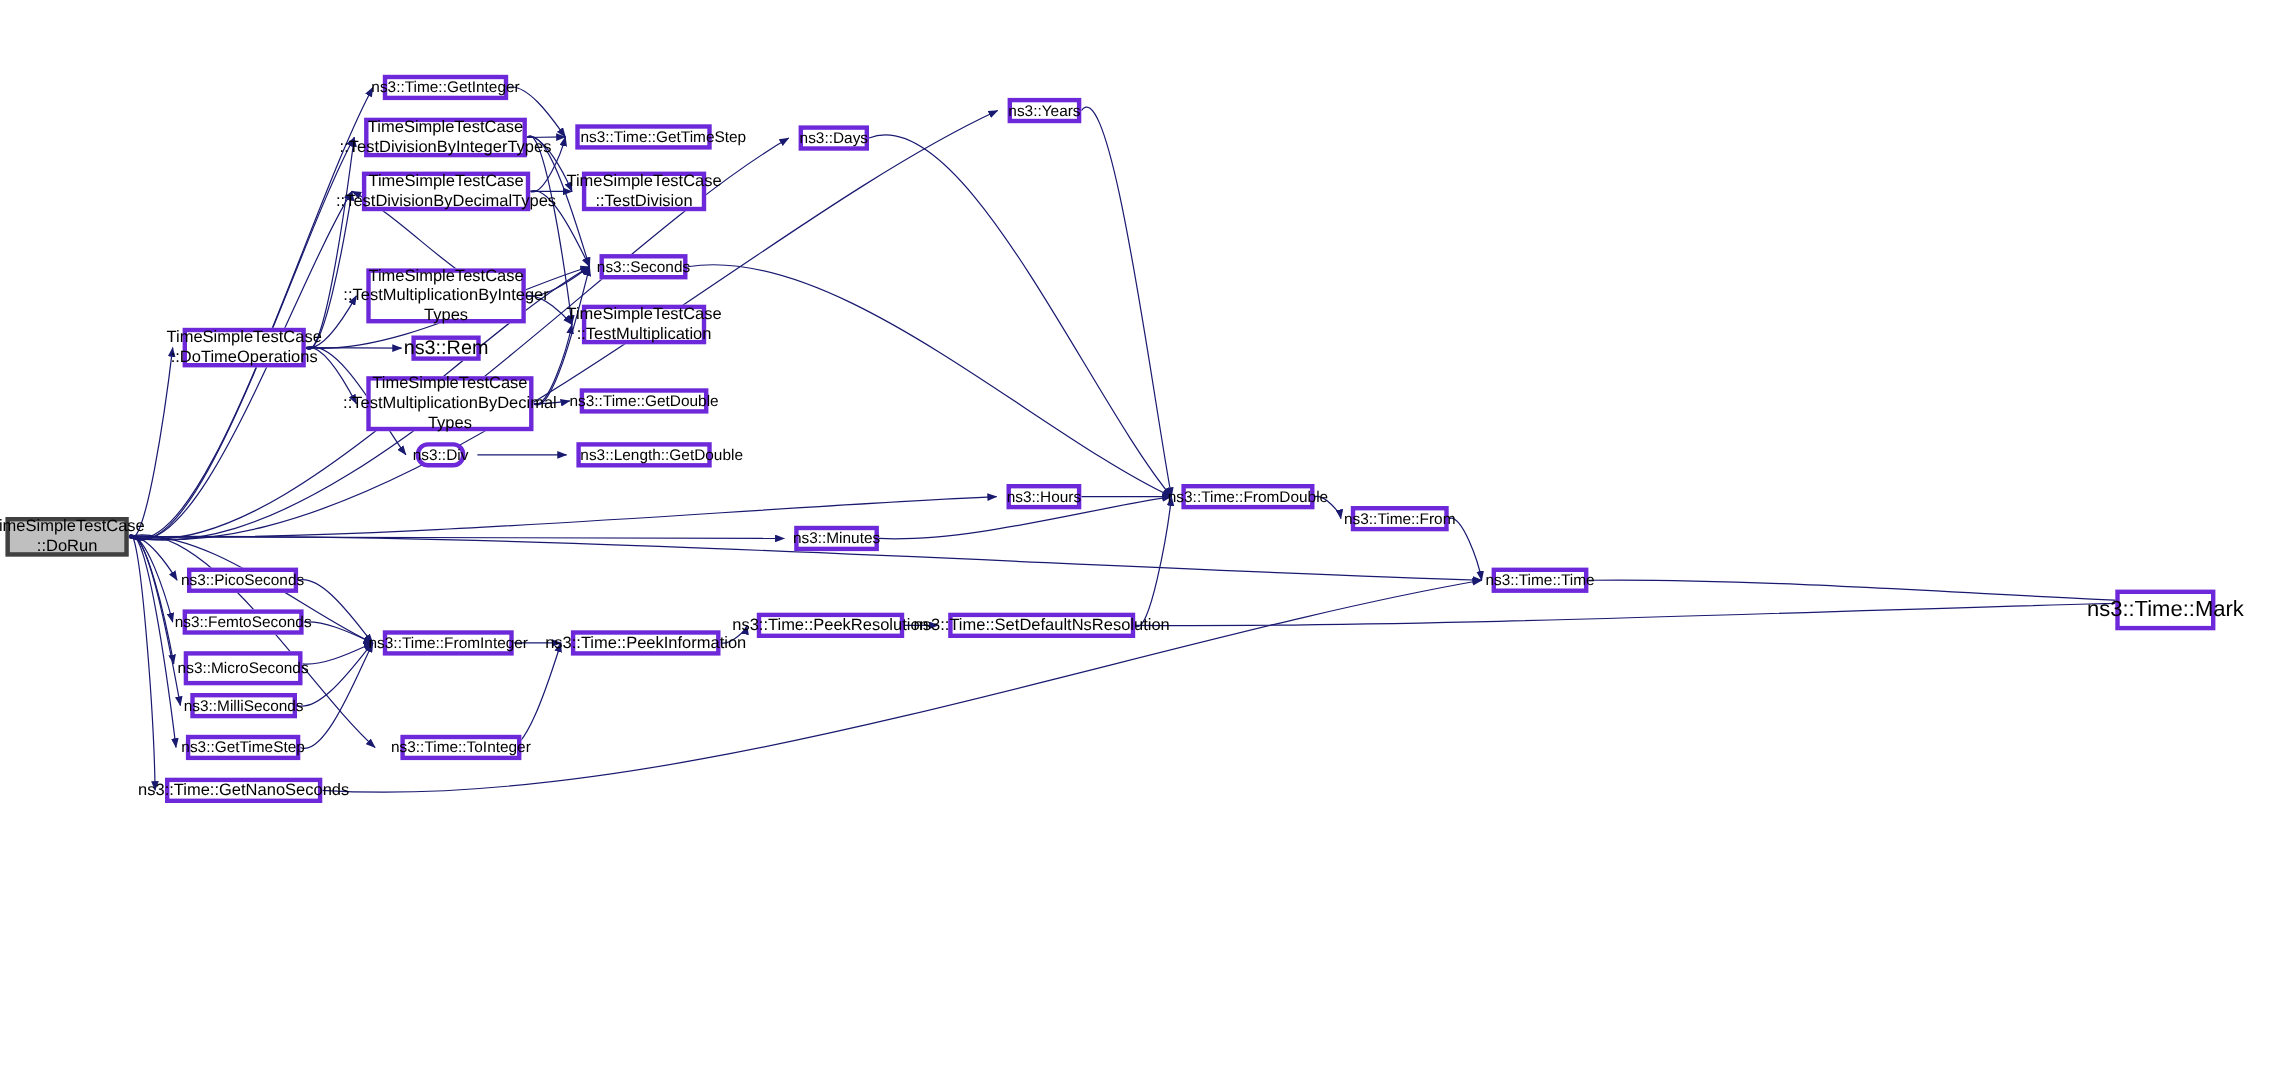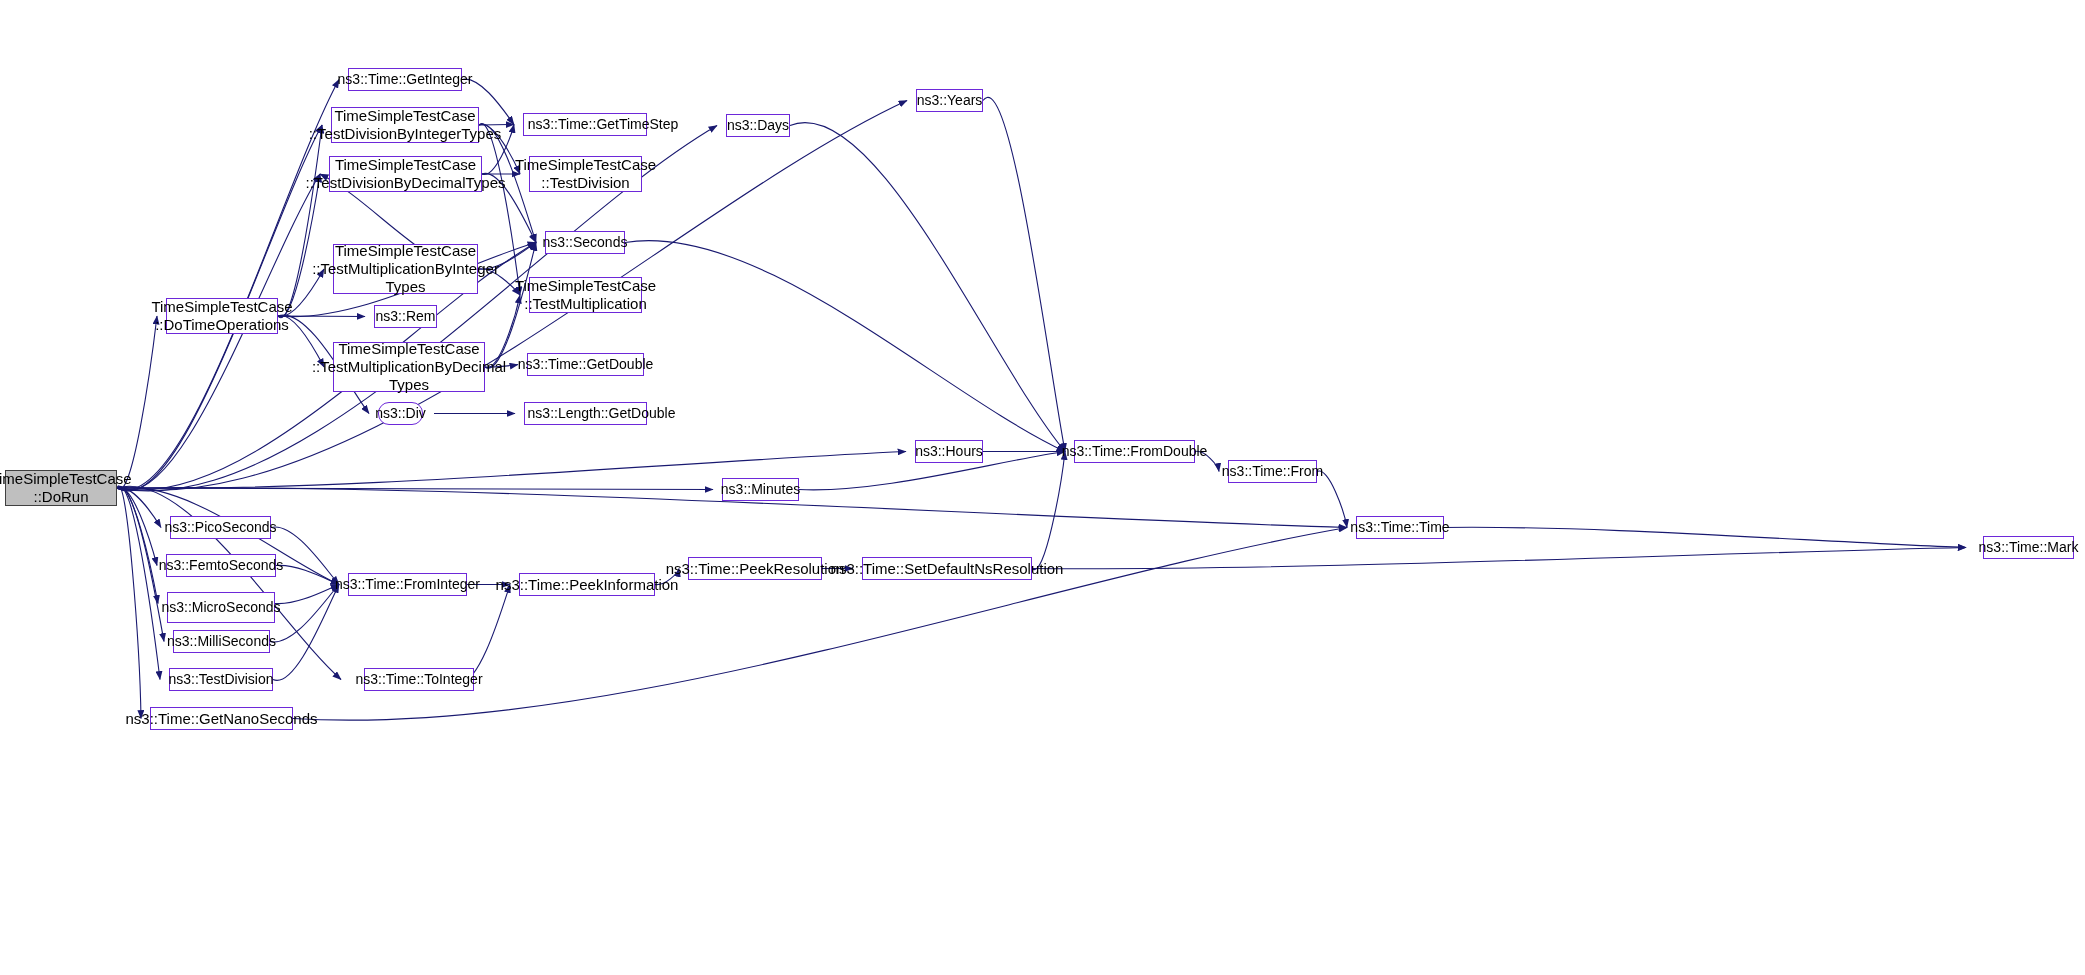--- a/index.html
+++ b/index.html
@@ -1,19 +1,19 @@
 <!DOCTYPE html>
 <html><head>
 <meta charset="utf-8">
 <style>
   html,body{margin:0;padding:0;background:#ffffff;}
   body{font-family:"Liberation Sans",sans-serif;}
   #graph{position:relative;width:2085px;height:975px;background:#ffffff;overflow:hidden;}
   #edges{position:absolute;left:0;top:0;width:2085px;height:975px;}
-  .node{position:absolute;box-sizing:border-box;border:1px solid #6d28d9;background:#ffffff;
+  .node{position:absolute;box-sizing:border-box;border:4px solid #6d28d9;background:#ffffff;
         display:flex;align-items:center;justify-content:center;text-align:center;
         font-family:"Liberation Sans",sans-serif;font-size:15px;color:#000000;
         line-height:1.18;letter-spacing:0px;white-space:pre-line;z-index:5;}
   .node.root{background:#bfbfbf;border-color:#404040;}
 </style>
 </head>
 <body>
 
 <div id="graph">
   <svg id="edges" xmlns="http://www.w3.org/2000/svg">
@@ -97,40 +97,40 @@
       <div class="node" style="left: 529px; top: 156px; width: 113px; height: 36px;">TimeSimpleTestCase
 ::TestDivision</div>
       <div class="node" style="left: 545px; top: 231px; width: 80px; height: 23px; font-size: 14px;">ns3::Seconds</div>
       <div class="node" style="left: 333px; top: 244px; width: 145px; height: 50px;">TimeSimpleTestCase
 ::TestMultiplicationByInteger
 Types</div>
       <div class="node" style="left: 529px; top: 277px; width: 113px; height: 36px;">TimeSimpleTestCase
 ::TestMultiplication</div>
       <div class="node" style="left: 166px; top: 298px; width: 112px; height: 36px;">TimeSimpleTestCase
 ::DoTimeOperations</div>
-      <div class="node" style="left: 374px; top: 305px; width: 63px; height: 23px; font-size: 14px; text-align: center;">ns3::Rem</div>
+      <div class="node" style="left: 374px; top: 305px; width: 63px; height: 23px; font-size: 18px; text-align: center;">ns3::Rem</div>
       <div class="node" style="left: 333px; top: 342px; width: 152px; height: 50px;">TimeSimpleTestCase
 ::TestMultiplicationByDecimal
 Types</div>
       <div class="node" style="left: 527px; top: 353px; width: 117px; height: 23px; font-size: 14px;">ns3::Time::GetDouble</div>
       <div class="node" style="left: 378px; top: 402px; width: 45px; height: 23px; font-size: 14px; border-radius: 11px;">ns3::Div</div>
       <div class="node" style="left: 524px; top: 402px; width: 123px; height: 23px; font-size: 14px; padding-left: 32px;">ns3::Length::GetDouble</div>
       <div class="node" style="left: 726px; top: 114px; width: 64px; height: 23px; font-size: 14px;">ns3::Days</div>
       <div class="node" style="left: 916px; top: 89px; width: 67px; height: 23px; font-size: 14px;">ns3::Years</div>
       <div class="node" style="left: 915px; top: 440px; width: 68px; height: 23px; font-size: 14px;">ns3::Hours</div>
       <div class="node" style="left: 722px; top: 478px; width: 77px; height: 23px; font-size: 14px;">ns3::Minutes</div>
       <div class="node" style="left: 1074px; top: 440px; width: 121px; height: 23px; font-size: 14px;">ns3::Time::FromDouble</div>
       <div class="node" style="left: 1228px; top: 460px; width: 89px; height: 23px; font-size: 14px;">ns3::Time::From</div>
       <div class="node" style="left: 1356px; top: 516px; width: 88px; height: 23px; font-size: 14px;">ns3::Time::Time</div>
-      <div class="node" style="left: 1983px; top: 536px; width: 91px; height: 23px; font-size: 14px;">ns3::Time::Mark</div>
+      <div class="node" style="left: 1923px; top: 536px; width: 91px; height: 37px; font-size: 20px;">ns3::Time::Mark</div>
       <div class="node" style="left: 170px; top: 516px; width: 101px; height: 23px; font-size: 14px;">ns3::PicoSeconds</div>
       <div class="node" style="left: 166px; top: 554px; width: 110px; height: 23px; font-size: 14px;">ns3::FemtoSeconds</div>
       <div class="node" style="left: 167px; top: 592px; width: 108px; height: 31px; font-size: 14px;">ns3::MicroSeconds</div>
       <div class="node" style="left: 173px; top: 630px; width: 97px; height: 23px; font-size: 14px;">ns3::MilliSeconds</div>
-      <div class="node" style="left: 169px; top: 668px; width: 104px; height: 23px; font-size: 14px;">ns3::TestDivision</div>
+      <div class="node" style="left: 169px; top: 668px; width: 104px; height: 23px; font-size: 14px;">ns3::GetTimeStep</div>
       <div class="node" style="left: 150px; top: 707px; width: 143px; height: 23px;">ns3::Time::GetNanoSeconds</div>
       <div class="node" style="left: 348px; top: 573px; width: 119px; height: 23px; font-size: 14px;">ns3::Time::FromInteger</div>
       <div class="node" style="left: 519px; top: 573px; width: 136px; height: 23px;">ns3::Time::PeekInformation</div>
       <div class="node" style="left: 688px; top: 557px; width: 134px; height: 23px;">ns3::Time::PeekResolution</div>
       <div class="node" style="left: 862px; top: 557px; width: 170px; height: 23px;">ns3::Time::SetDefaultNsResolution</div>
       <div class="node" style="left: 350px; top: 668px; width: 110px; height: 23px; font-size: 14px; margin-left: 14px;">ns3::Time::ToInteger</div>
     </div>
 </div>
 
 </body></html>

